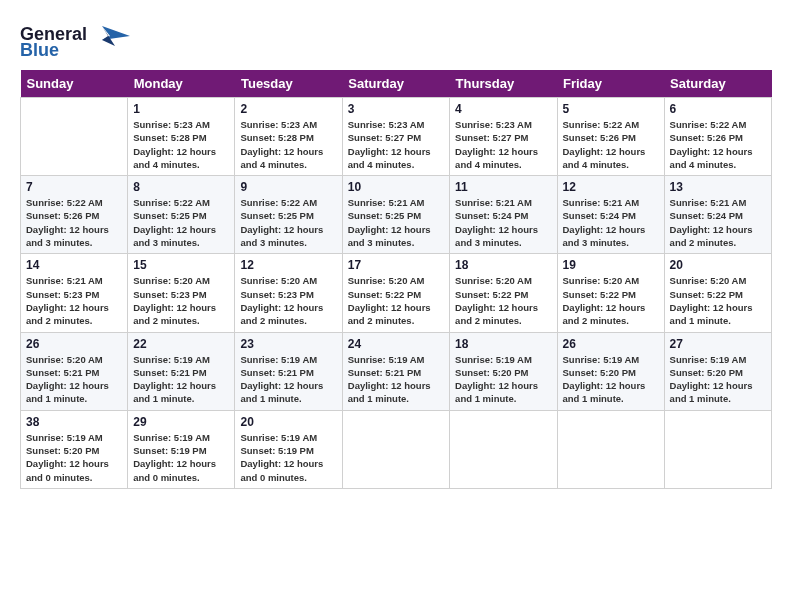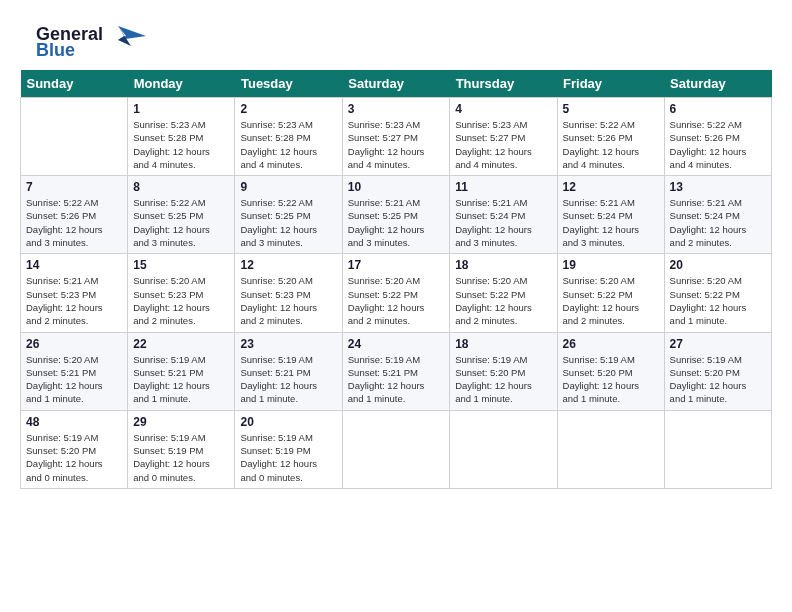--- a/index.html
+++ b/index.html
@@ -16,42 +16,41 @@
     .header-row {
       display: flex;
       justify-content: space-between;
       align-items: flex-start;
       margin-bottom: 6px;
     }
     .logo {
       display: flex;
       align-items: center;
       gap: 0px;
-      margin-left: 16px;
     }
     .title-block {
       text-align: right;
     }
     .month-title {
       font-size: 32px;
       font-weight: bold;
       color: #1a1a2e;
       line-height: 1.1;
     }
     .subtitle {
       font-size: 15px;
       color: #444;
     }
     table {
       width: 100%;
       border-collapse: collapse;
       font-size: 11px;
     }
     thead tr th {
-      background-color: #0f766e;
+      background-color: #701a75;
       color: #fff;
       padding: 6px 6px;
       text-align: left;
       font-size: 13px;
       font-weight: bold;
     }
     tbody tr td {
       border: 1px solid #d0d0d0;
       vertical-align: top;
       padding: 4px 5px;
@@ -69,20 +68,21 @@
       font-weight: bold;
       font-size: 12px;
       color: #1a1a2e;
       display: block;
       margin-bottom: 2px;
     }
     .day-info {
       font-size: 9.5px;
       color: #333;
       line-height: 1.4;
+      font-weight: bold;
     }
   </style>
 </head>
 <body>
 
 <div class="container">
   <div class="header-row">
     <div class="logo">
       <div>
         <svg width="110" height="42" viewBox="0 0 110 42">
@@ -306,21 +306,21 @@
           <td>
             <span class="day-num">27</span>
             <div class="day-info" style="white-space: pre-line;">Sunrise: 5:19 AM
 Sunset: 5:20 PM
 Daylight: 12 hours
 and 1 minute.</div>
           </td>
         </tr>
         <tr>
           <td>
-            <span class="day-num">48</span>
+            <span class="day-num">38</span>
             <div class="day-info" style="white-space: pre-line;">Sunrise: 5:19 AM
 Sunset: 5:20 PM
 Daylight: 12 hours
 and 0 minutes.</div>
           </td>
           <td>
             <span class="day-num">29</span>
             <div class="day-info" style="white-space: pre-line;">Sunrise: 5:19 AM
 Sunset: 5:19 PM
 Daylight: 12 hours

